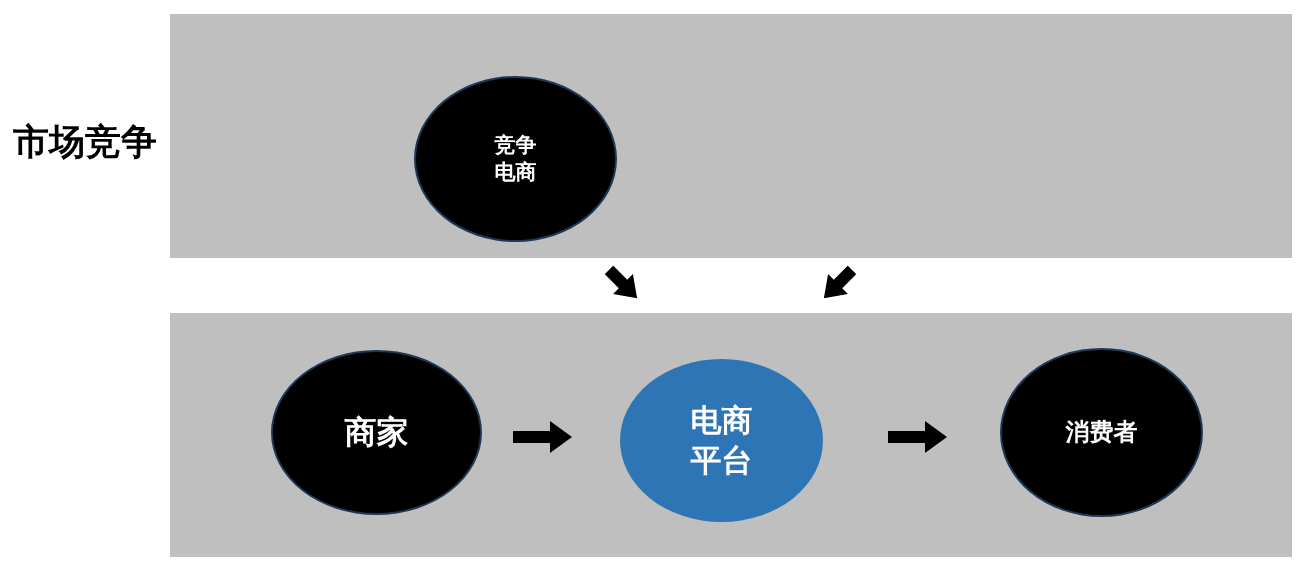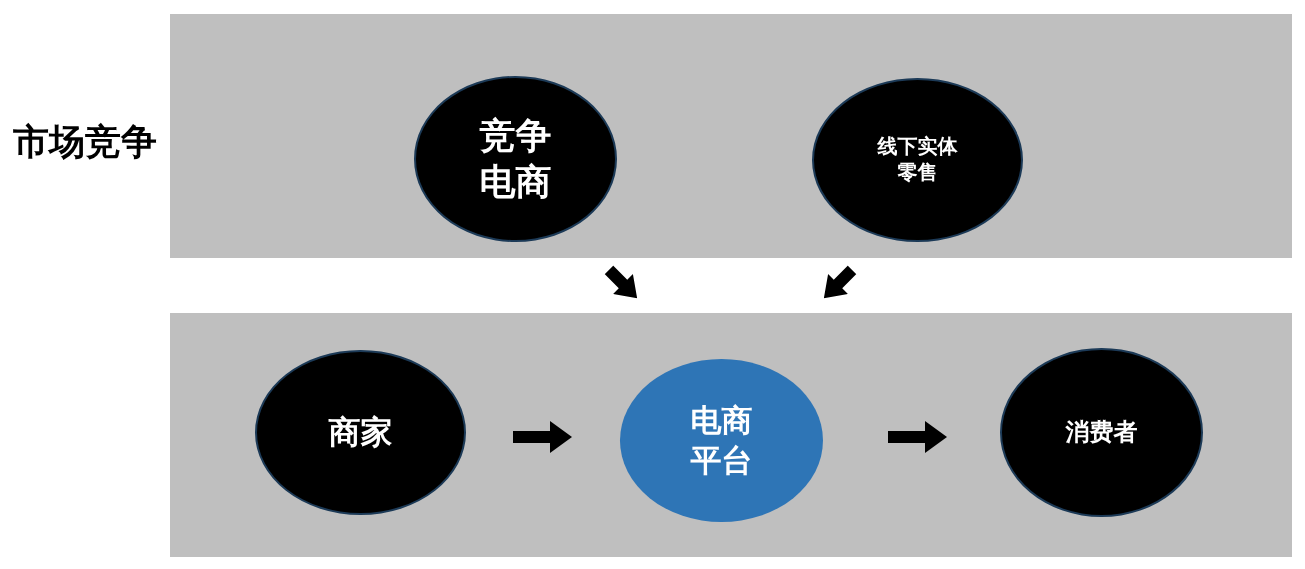--- a/index.html
+++ b/index.html
@@ -31,23 +31,23 @@
   }
   .node.black{
     background:var(--node-black,#000);
     border:2px solid var(--node-black-border,#1c3a57);
   }
   .node.blue{
     background:var(--node-blue,#2e75b6);
     border:none;
   }
   .node .line{display:block;line-height:1.28;}
-  .node.competing{left:414px;top:76px;width:203px;height:166px;font-size:36px;}
+  .node.competing{left:414px;top:76px;width:203px;height:166px;font-size:21px;}
   .node.offline{left:812px;top:78px;width:211px;height:164px;font-size:20px;}
-  .node.merchants{left:255px;top:350px;width:211px;height:165px;font-size:32px;font-family:Liberation Serif, serif;}
+  .node.merchants{left:271px;top:350px;width:211px;height:165px;font-size:32px;font-family:Liberation Serif, serif;}
   .node.platform{left:620px;top:359px;width:203px;height:163px;font-size:31px;}
   .node.consumers{left:1000px;top:348px;width:203px;height:169px;font-size:24px;}
   .arrow{position:absolute;}
   .arrow svg{display:block;width:100%;height:100%;}
   .arrow polygon{fill:var(--arrow-color,#000);}
   .arrow.h1{left:513px;top:421px;width:59px;height:32px;}
   .arrow.h2{left:887px;top:421px;width:61px;height:32px;}
   .arrow.diag-right{left:603px;top:270px;width:40px;height:28px;transform:rotate(45deg);}
   .arrow.diag-left{left:818px;top:270px;width:40px;height:28px;transform:rotate(135deg);}
 </style>
@@ -59,24 +59,20 @@
   <div class="band top"></div>
   <div class="band bottom"></div>
 
   <div class="row-label market">市场竞争</div>
 
   <div class="node black competing">
     <span class="line">竞争</span>
     <span class="line">电商</span>
   </div>
 
-  <div class="node black offline">
-    <span class="line">线下实体</span>
-    <span class="line">零售</span>
-  </div>
 
   <div class="node black merchants">
     <span class="line">商家</span>
   </div>
 
   <div class="node blue platform">
     <span class="line">电商</span>
     <span class="line">平台</span>
   </div>
 

